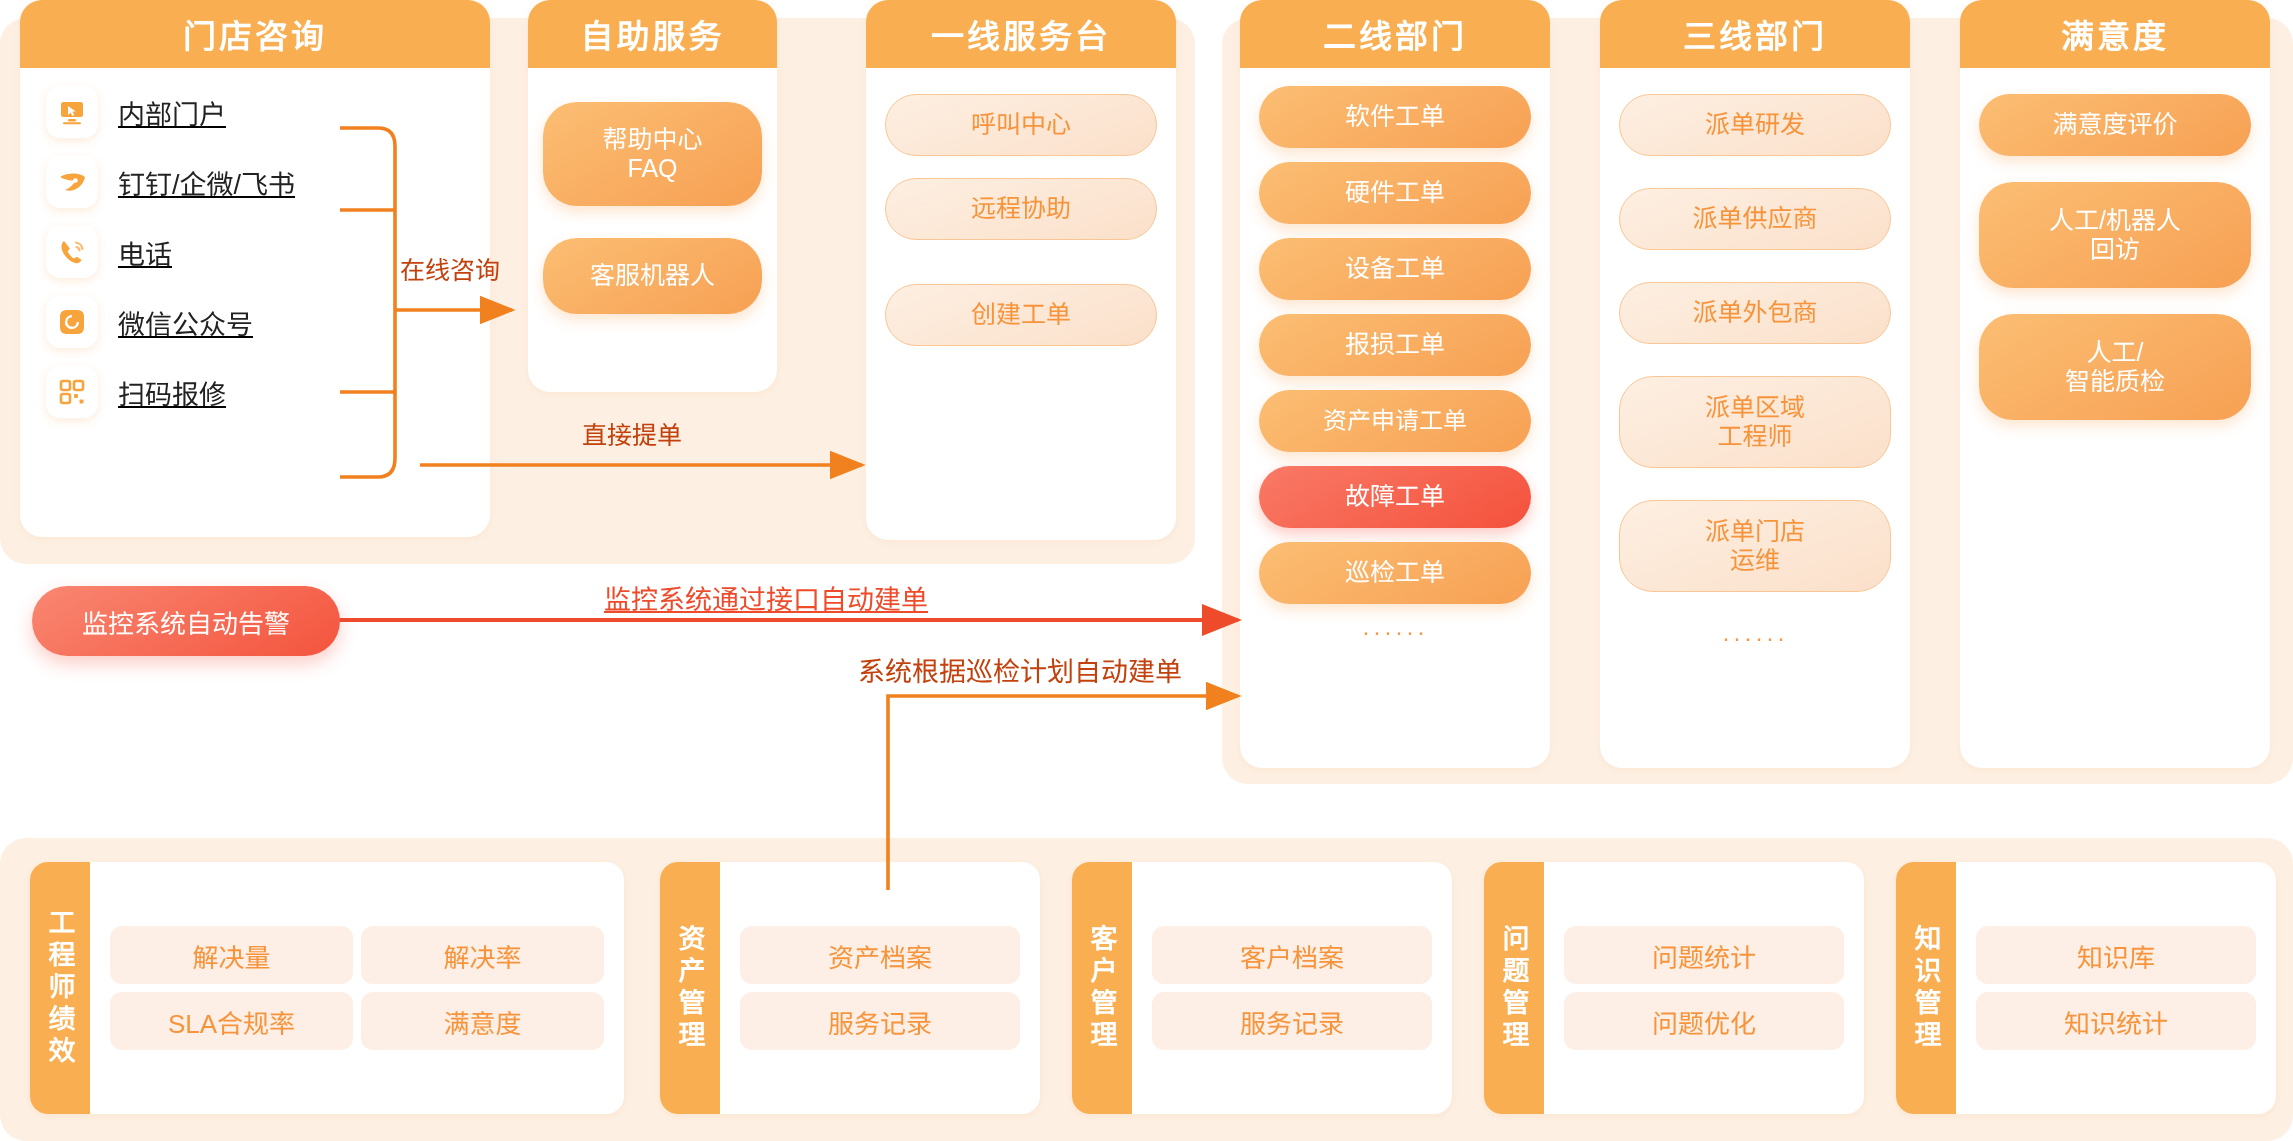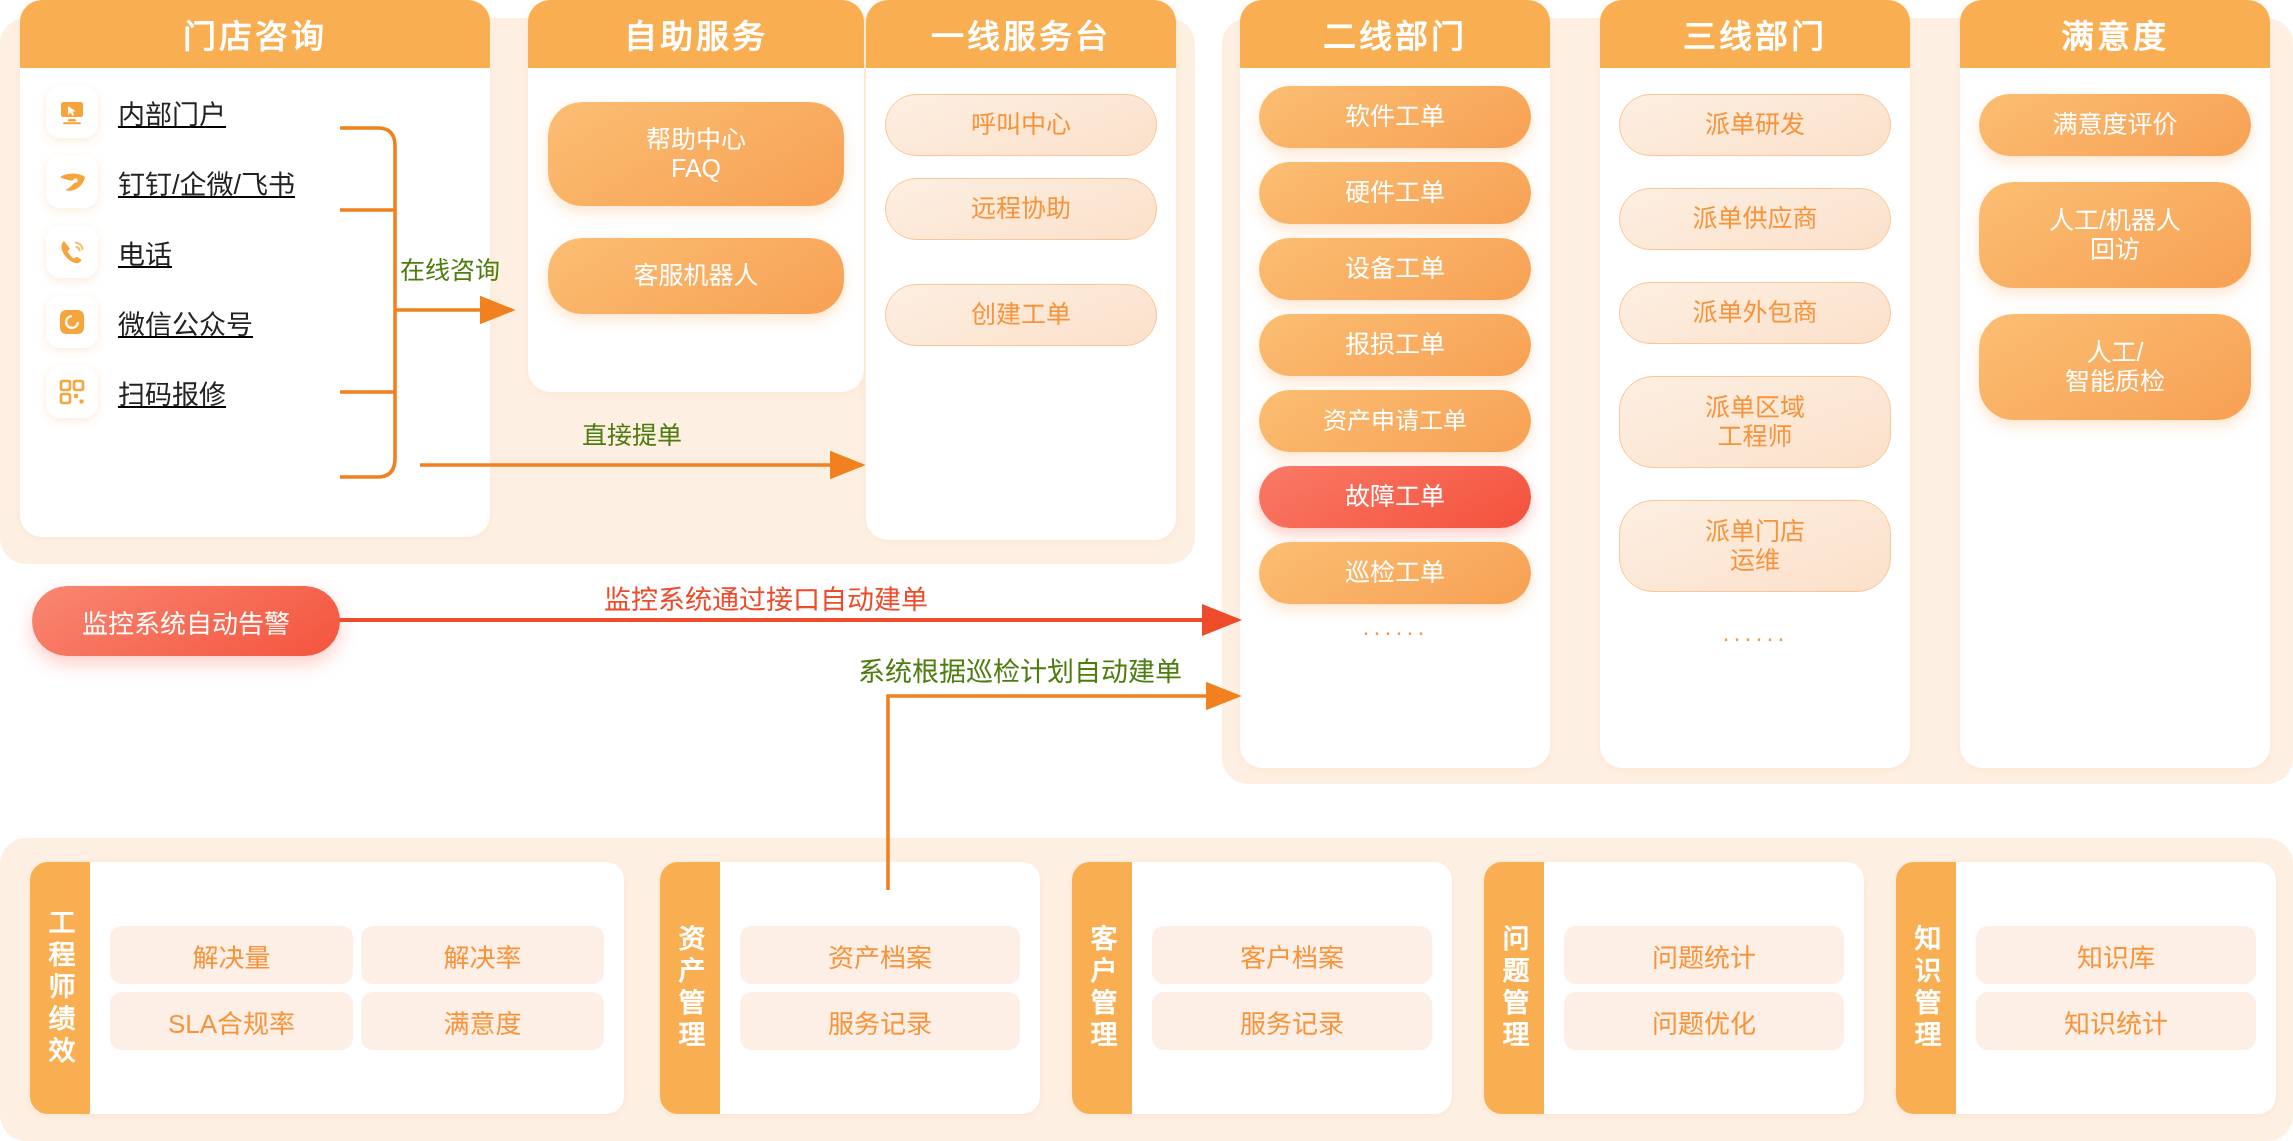--- a/index.html
+++ b/index.html
@@ -194,22 +194,22 @@
     z-index: 5;
     pointer-events: none;
   }
 
   .wire-label {
     position: absolute;
     z-index: 7;
     font-size: 25px;
     white-space: nowrap;
   }
-  .wire-label.orange { color: #4d7c0f; }
-  .wire-label.red { color: #EE4B2B; }
+  .wire-label.orange { color: #c2410c; }
+  .wire-label.red { color: #EE4B2B; text-decoration: underline; }
 </style>
 </head>
 <body>
 
 <div id="stage">
 
   <div class="group-bg" style="left:0px; top:18px; width:1195px; height:546px;"></div>
   <div class="group-bg" style="left:1222px; top:18px; width:1071px; height:766px;"></div>
   <div class="group-bg" style="left:0px; top:838px; width:2293px; height:303px;"></div>
 
@@ -269,21 +269,21 @@
             <rect x="5" y="18" width="9" height="9" rx="2" fill="none" stroke="#F7A43C" stroke-width="2.6"></rect>
             <rect x="18" y="18" width="4" height="4" rx="1" fill="#F7A43C"></rect>
             <rect x="23.5" y="23.5" width="4" height="4" rx="1" fill="#F7A43C"></rect>
           </svg>
         </span>
         <span class="chan-label">扫码报修</span>
       </div>
     </div>
   </div>
 
-  <div class="col-card" style="left:528px; top:0px; width:336px; height:392px;">
+  <div class="col-card" style="left:528px; top:0px; width:249px; height:392px;">
     <div class="col-head">自助服务</div>
     <div class="col-body" style="gap:32px; padding-top:34px;">
       <div class="pill solid" style="min-height:104px;">帮助中心
 FAQ</div>
       <div class="pill solid" style="min-height:76px;">客服机器人</div>
     </div>
   </div>
 
   <div class="col-card" style="left:866px; top:0px; width:310px; height:540px;">
     <div class="col-head">一线服务台</div>

